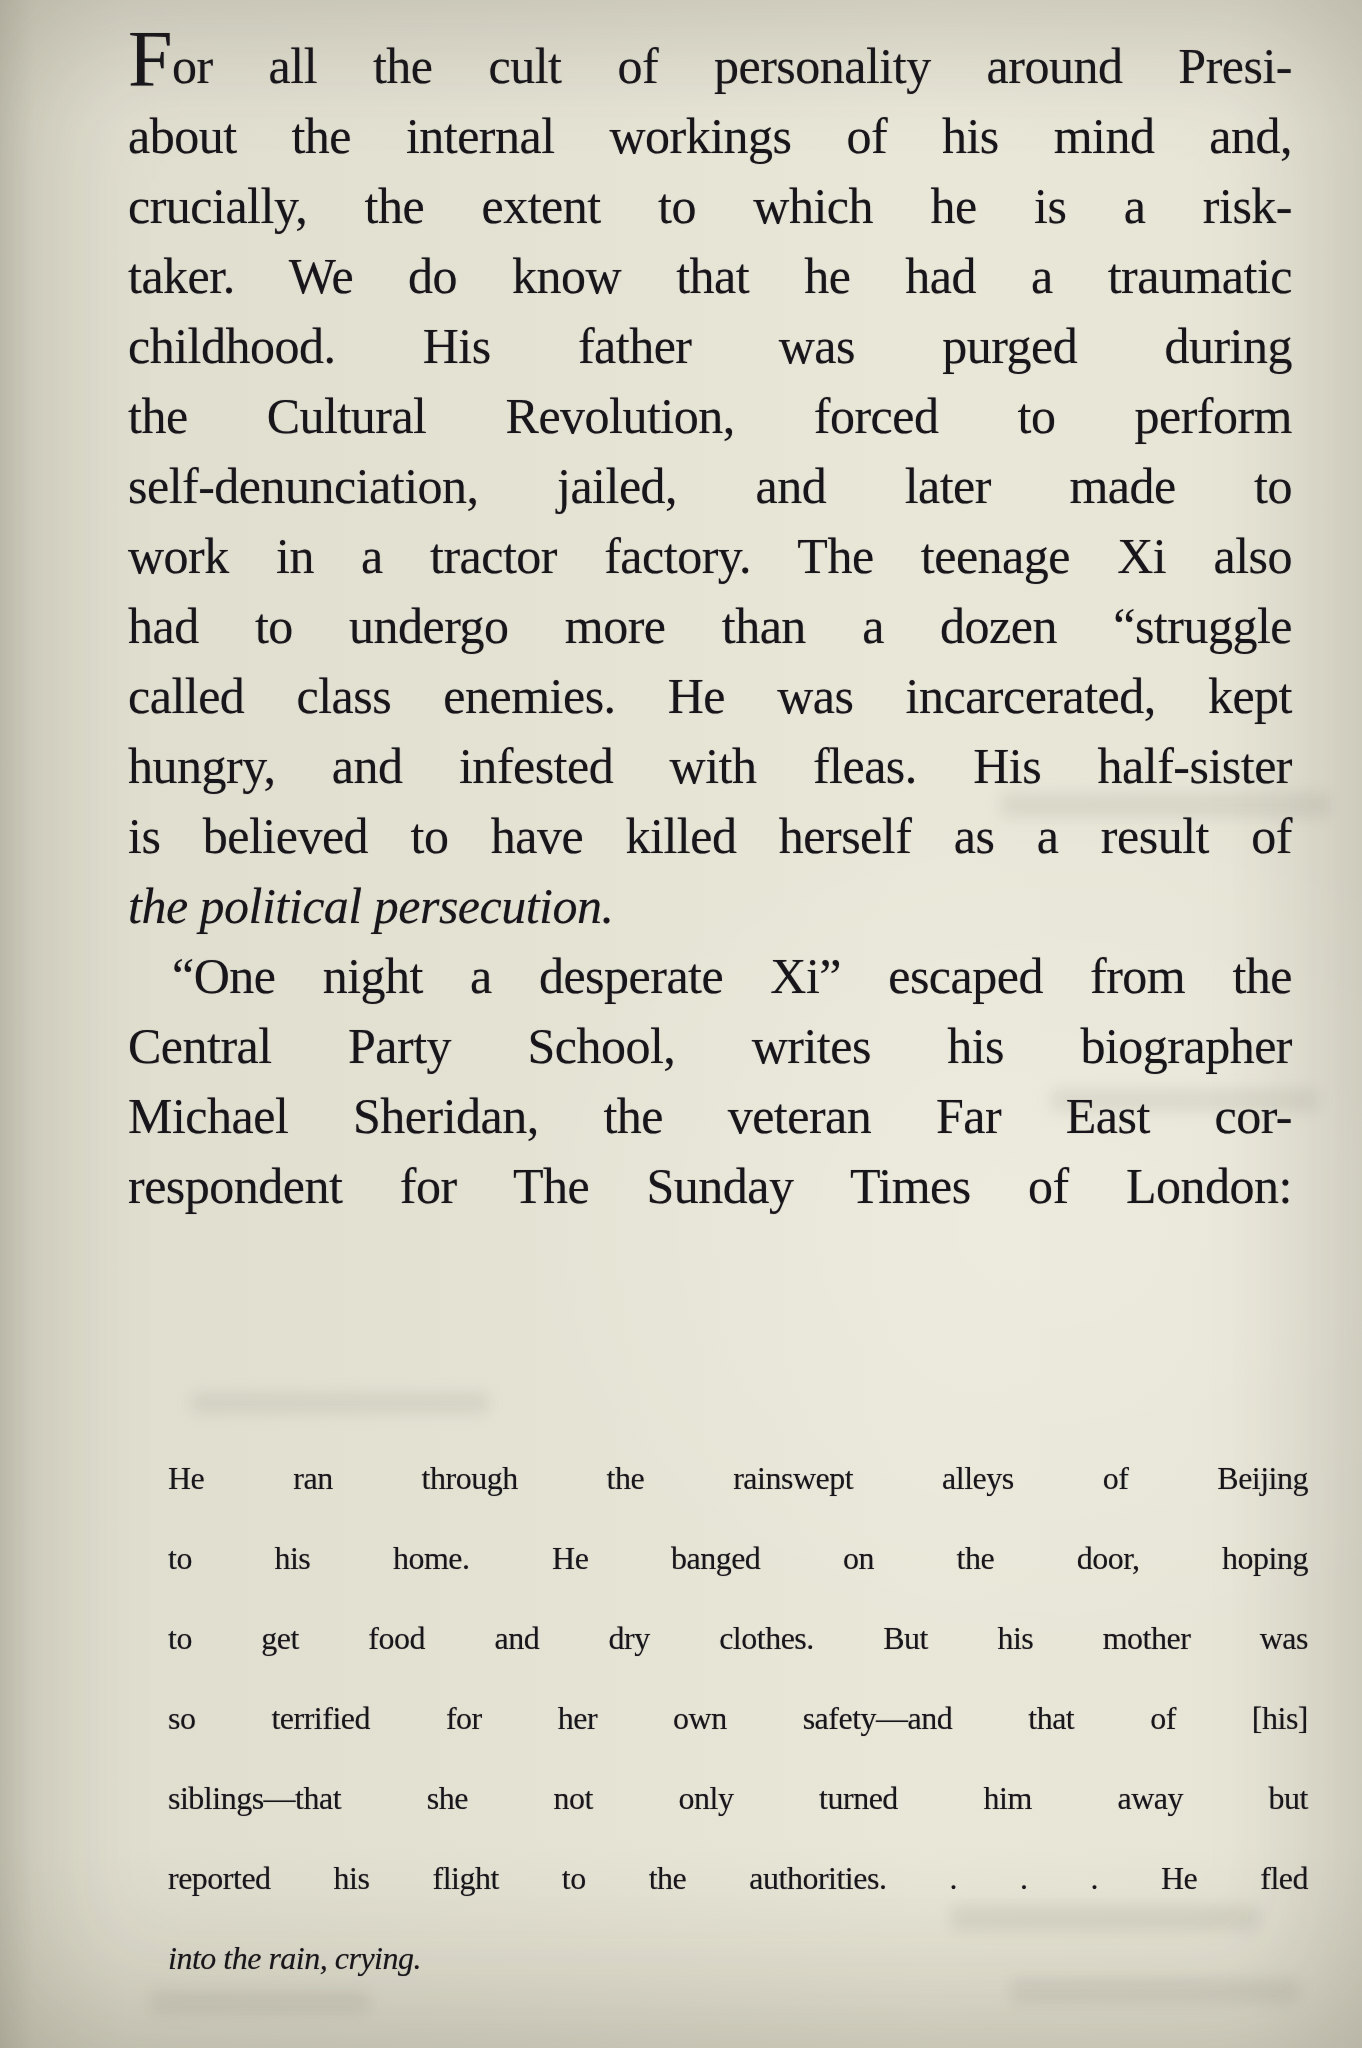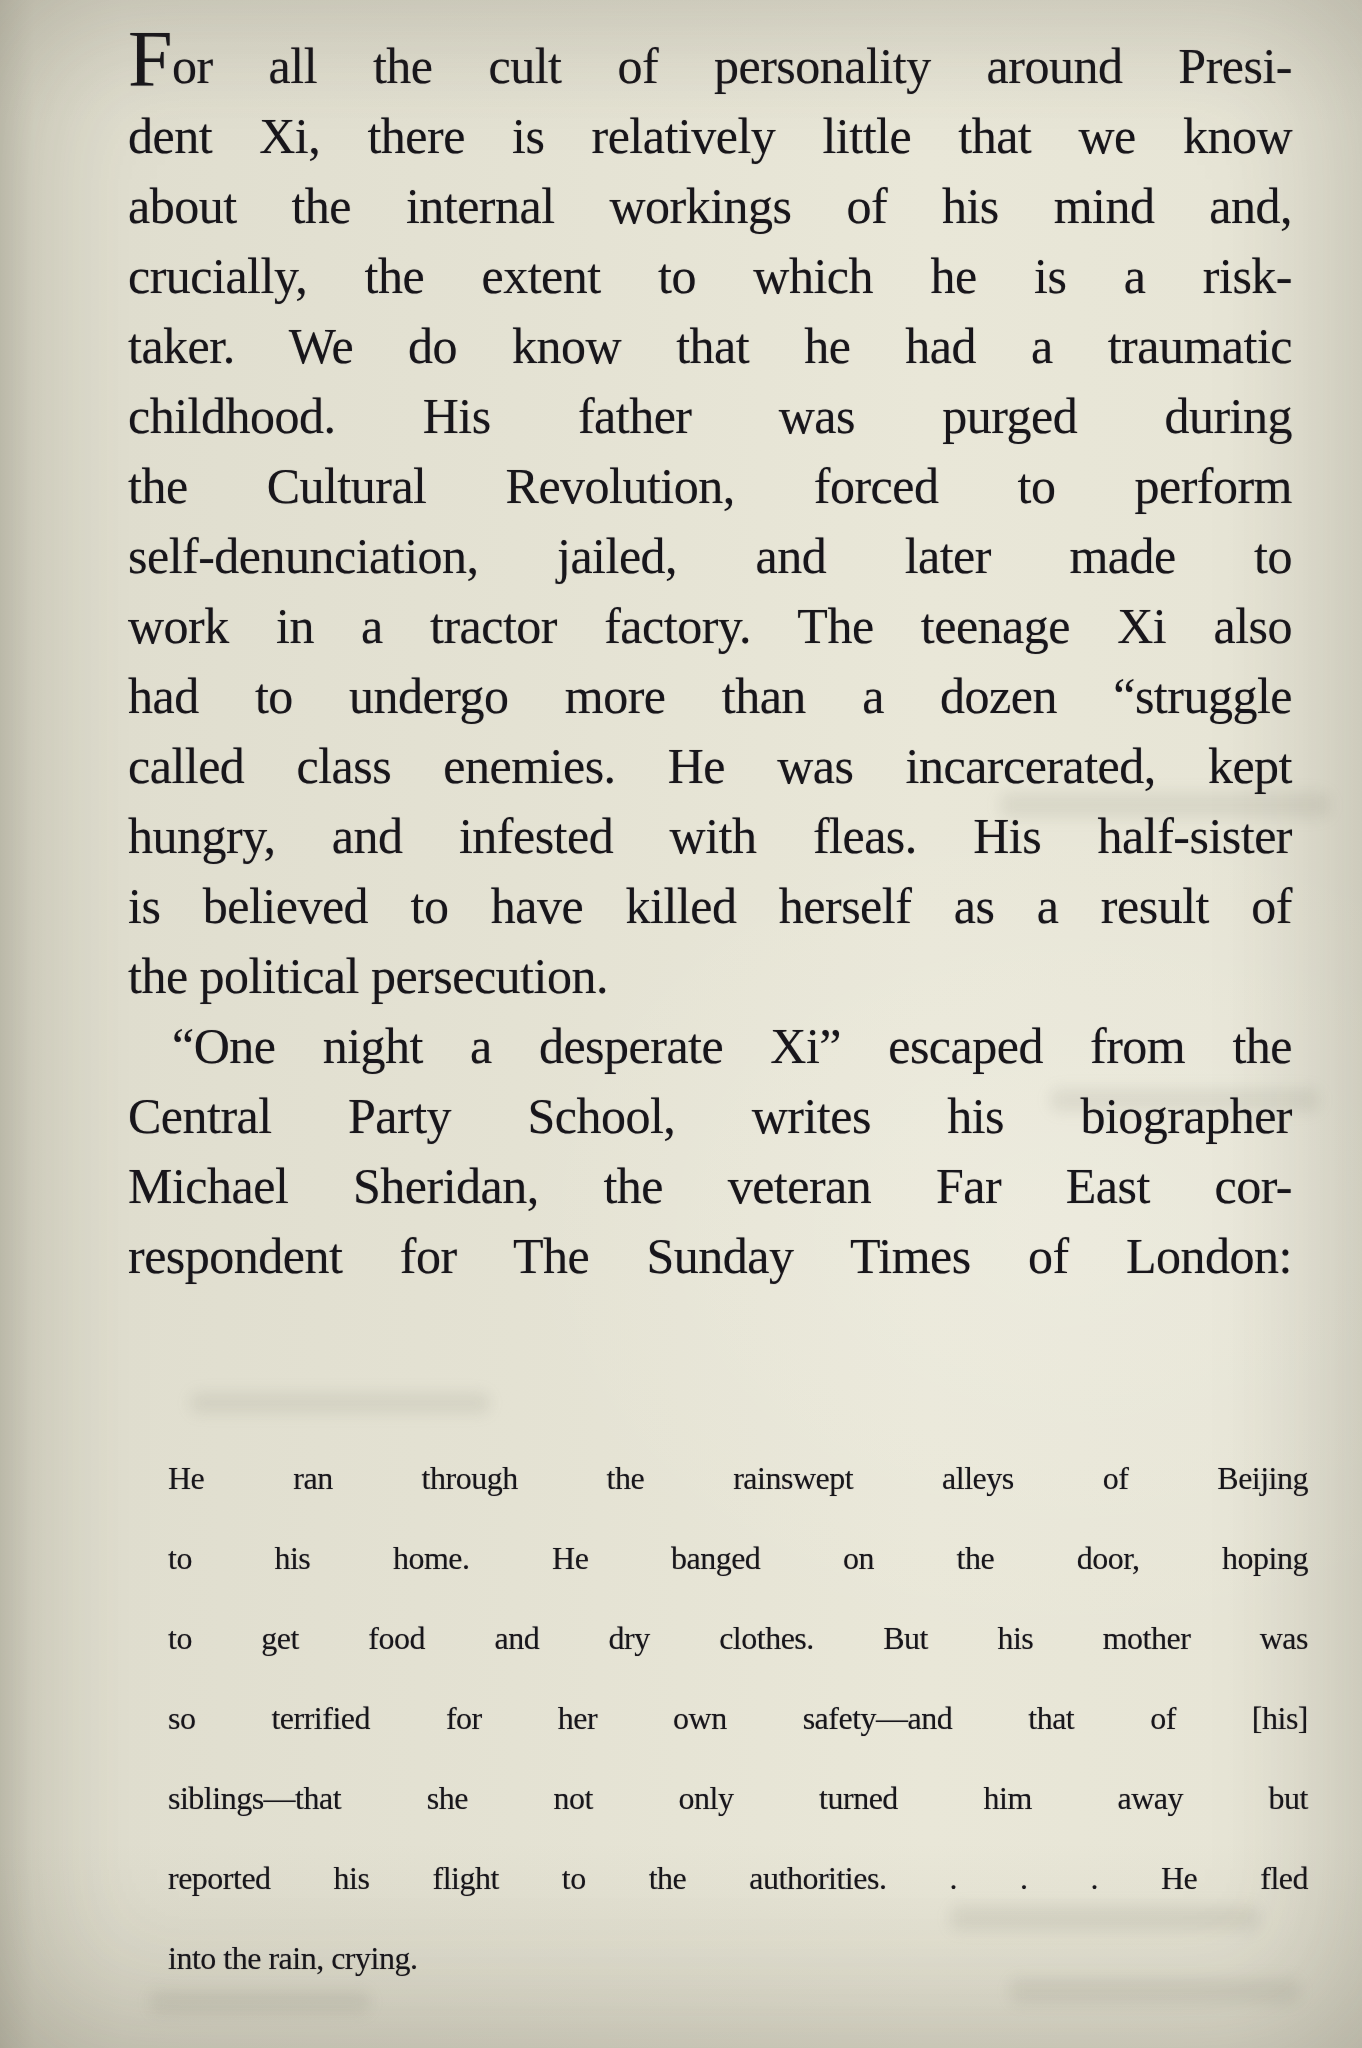--- a/index.html
+++ b/index.html
@@ -46,20 +46,21 @@
     z-index: 2;
   }
   .line {
     text-align: justify;
     text-align-last: justify;
     text-shadow: 0 0 1px rgba(25,22,30,0.45);
   }
   .line.noJust {
     text-align: center;
     text-align-last: left;
+    font-style: italic;
   }
   .line.indent {
     text-indent: 44px;
   }
   .dropcap {
     font-size: 80px;
     line-height: 0;
     position: relative;
     top: 3px;
   }
@@ -80,21 +81,20 @@
 
 <div class="smudge" style="left:1000px; top:792px;  width:330px; height:26px;"></div>
 <div class="smudge" style="left:1050px; top:1088px; width:270px; height:24px;"></div>
 <div class="smudge" style="left:190px;  top:1392px; width:300px; height:22px;"></div>
 <div class="smudge" style="left:950px;  top:1905px; width:310px; height:26px;"></div>
 <div class="smudge" style="left:1010px; top:1978px; width:290px; height:26px;"></div>
 <div class="smudge" style="left:150px;  top:1990px; width:220px; height:24px;"></div>
 
 <div class="textblock">
   <div class="line"><span class="dropcap">F</span><span>or all the cult of personality around Presi-</span></div>
-  <div class="line">dent Xi, there is relatively little that we know</div>
   <div class="line">about the internal workings of his mind and,</div>
   <div class="line">crucially, the extent to which he is a risk-</div>
   <div class="line">taker. We do know that he had a traumatic</div>
   <div class="line">childhood. His father was purged during</div>
   <div class="line">the Cultural Revolution, forced to perform</div>
   <div class="line">self-denunciation, jailed, and later made to</div>
   <div class="line">work in a tractor factory. The teenage Xi also</div>
   <div class="line">had to undergo more than a dozen “struggle</div>
   <div class="line">called class enemies. He was incarcerated, kept</div>
   <div class="line">hungry, and infested with fleas. His half-sister</div>

